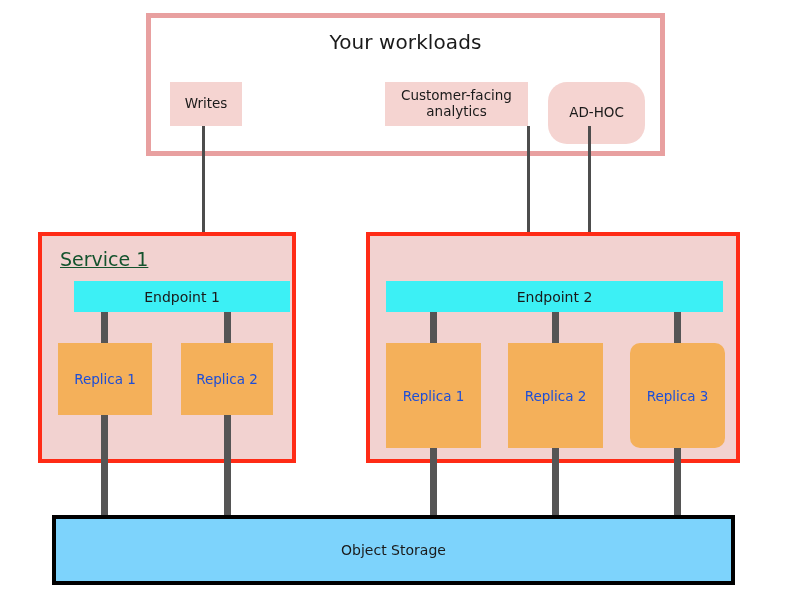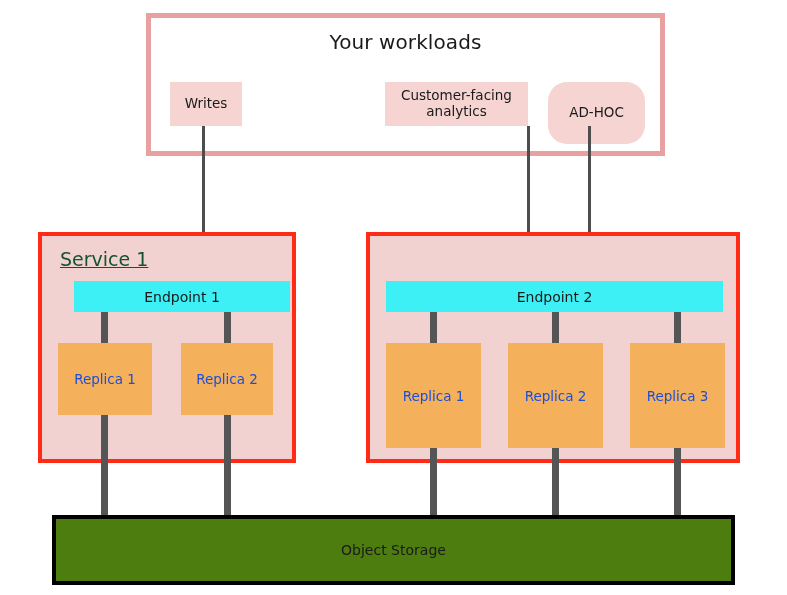--- a/index.html
+++ b/index.html
@@ -83,28 +83,28 @@
     color: #1d4ed8;
     font-size: 13.5px;
     display: flex;
     align-items: center;
     justify-content: center;
   }
   .s1r1 { left: 58px;  top: 343px; width: 94px; height: 72px; }
   .s1r2 { left: 181px; top: 343px; width: 92px; height: 72px; }
   .s2r1 { left: 386px; top: 343px; width: 95px; height: 105px; }
   .s2r2 { left: 508px; top: 343px; width: 95px; height: 105px; }
-  .s2r3 { left: 630px; top: 343px; width: 95px; height: 105px; }
+  .s2r3 { left: 630px; top: 343px; width: 95px; height: 105px; border-radius: 10px; }
 
   
   .storage-box {
     left: 52px; top: 515px;
     width: 683px; height: 70px;
     border: 4px solid #000000;
-    background: #4d7c0f;
+    background: #7dd3fc;
     display: flex;
     align-items: center;
     justify-content: center;
     font-size: 14px;
     color: #1a1a1a;
   }
 
   
   .vline {
     background: #555555;

